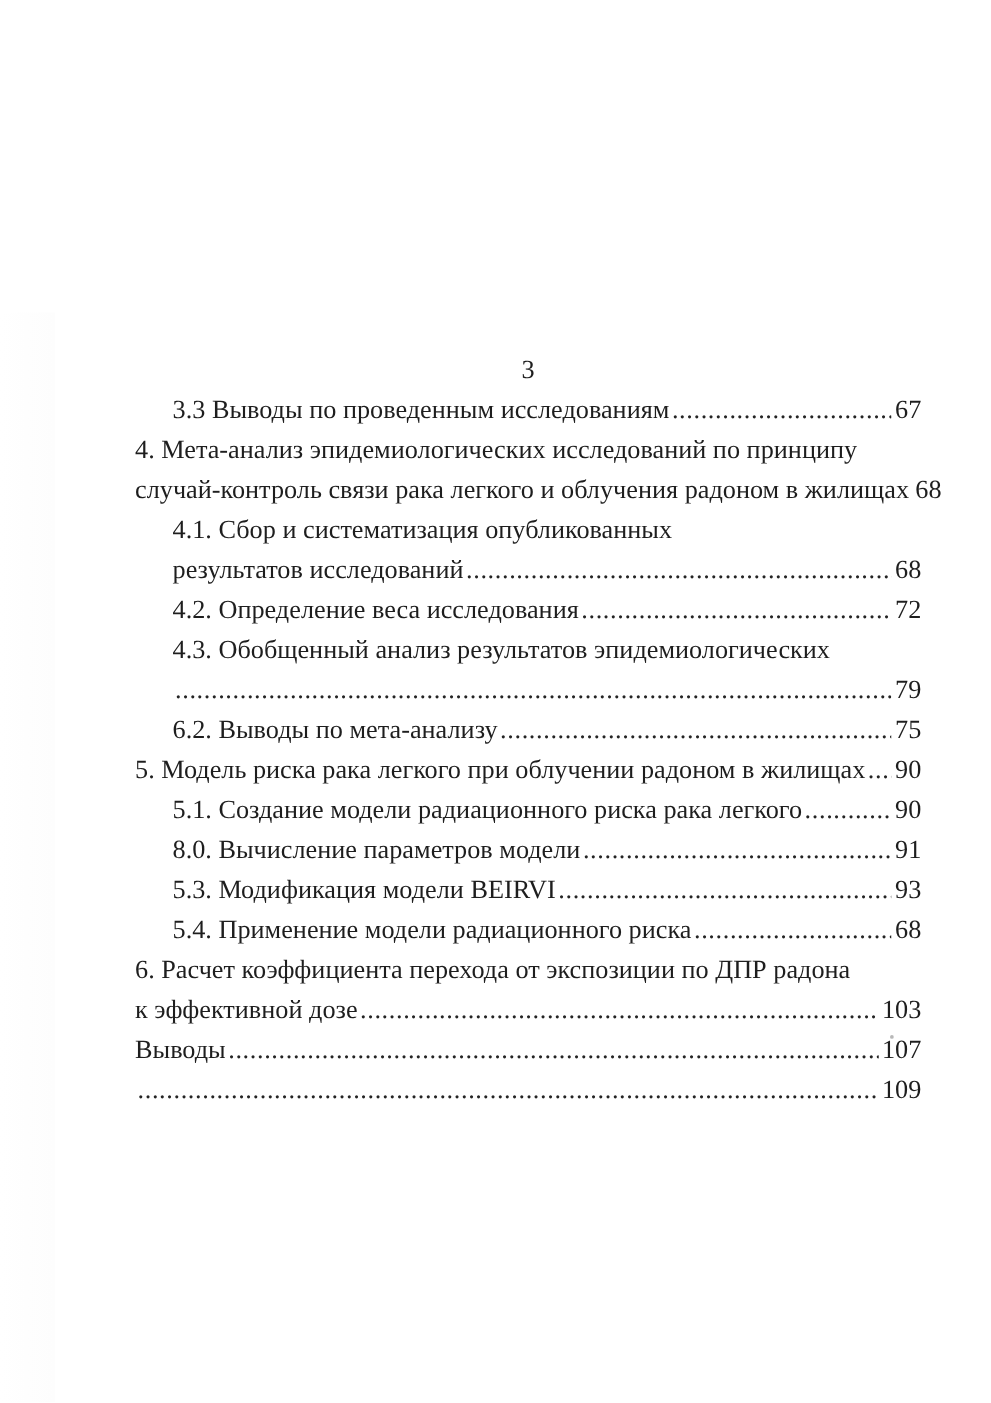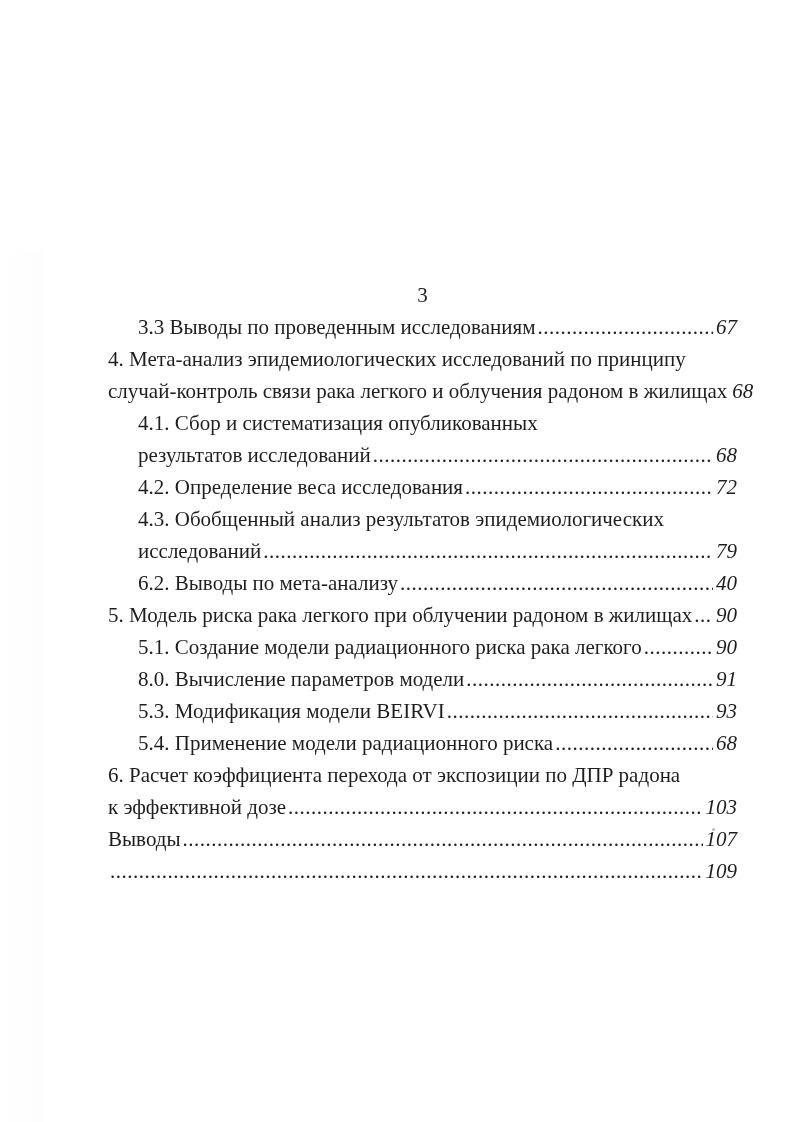--- a/index.html
+++ b/index.html
@@ -58,21 +58,20 @@
     letter-spacing: 0.5px;
     color: #242424;
   }
   .leader::after {
     content: "................................................................................................................................................................";
   }
   .pagenum {
     flex: 0 0 auto;
     padding-left: 3px;
     text-align: left;
-    font-style: italic;
   }
   
   .speck {
     position: absolute;
     left: 712px;
     top: 828px;
     width: 3px;
     height: 3px;
     background: #9a9a9a;
     border-radius: 50%;
@@ -120,29 +119,28 @@
       <span class="entry-text">4.2. Определение веса исследования</span>
       <span class="leader"></span>
       <span class="pagenum">72</span>
     </div>
 
     <div class="row indent">
       <span class="entry-text">4.3. Обобщенный анализ результатов эпидемиологических</span>
     </div>
 
     <div class="row indent">
-      <span class="entry-text">исследований</span>
       <span class="leader"></span>
       <span class="pagenum">79</span>
     </div>
 
     <div class="row indent">
       <span class="entry-text">6.2. Выводы по мета-анализу</span>
       <span class="leader"></span>
-      <span class="pagenum">40</span>
+      <span class="pagenum">75</span>
     </div>
 
     <div class="row">
       <span class="entry-text">5. Модель риска рака легкого при облучении радоном в жилищах</span>
       <span class="leader"></span>
       <span class="pagenum">90</span>
     </div>
 
     <div class="row indent">
       <span class="entry-text">5.1. Создание модели радиационного риска рака легкого</span>

